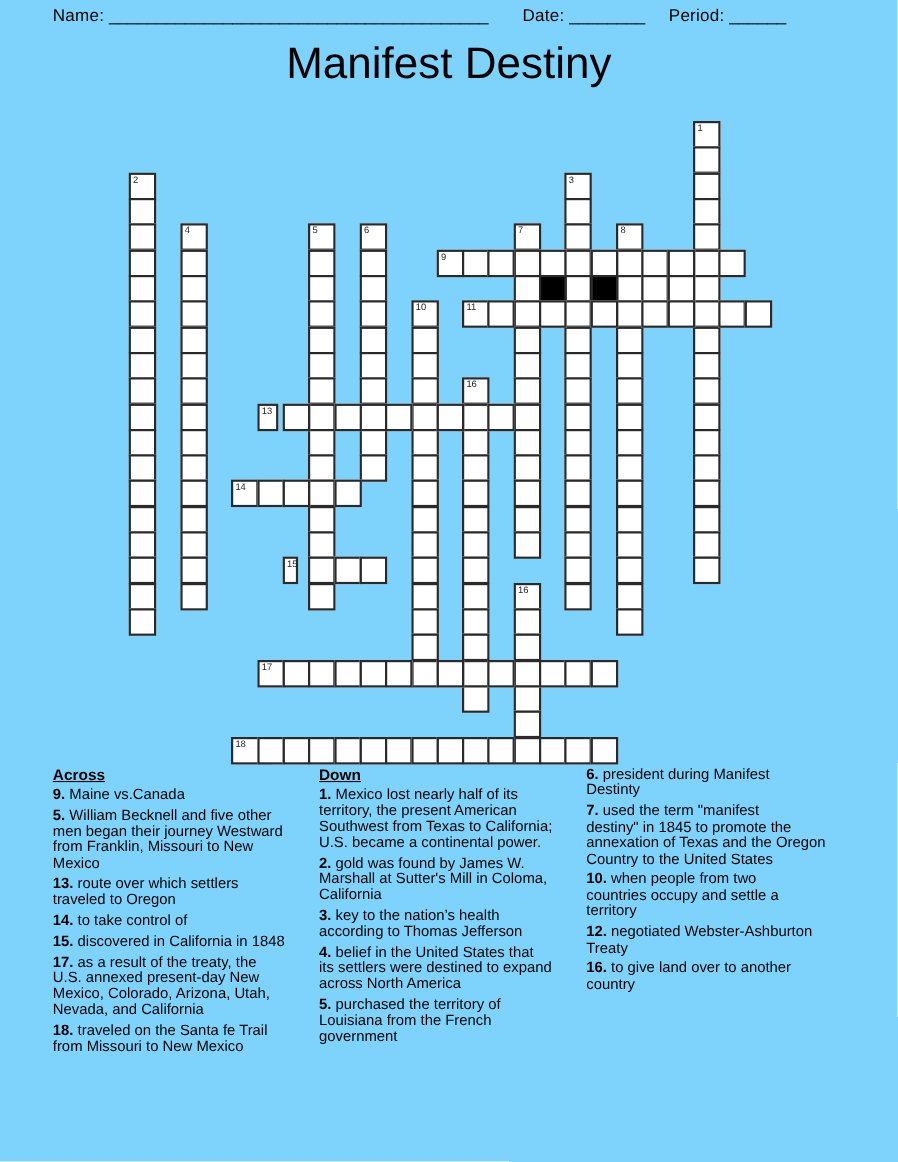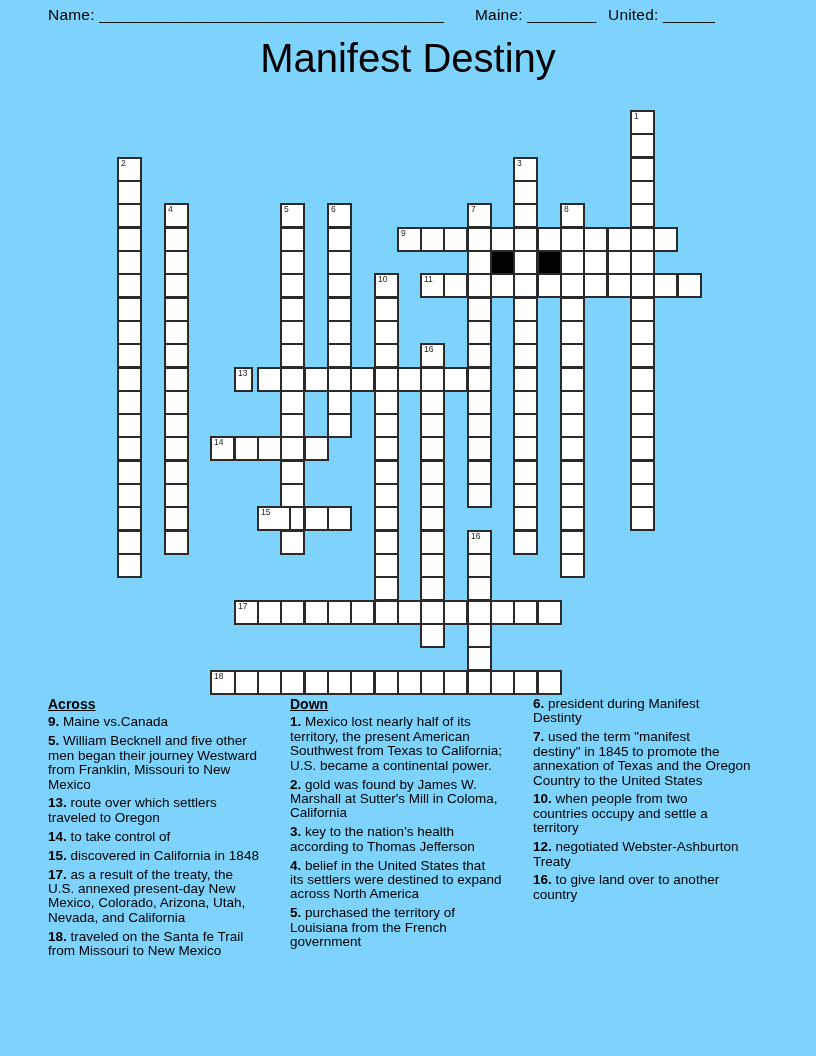--- a/index.html
+++ b/index.html
@@ -28,22 +28,22 @@
   .cluehead{font-size:14px;font-weight:bold;text-decoration:underline;margin:0 0 4px 0;}
   .clue{margin:0 0 4.5px 0;}
   .cnum{font-weight:bold;}
 </style>
 </head>
 <body>
 
 <div id="page">
 
   <div class="hdr" id="hdr-name"><span>Name:</span> <span class="blankline">________________________________________</span></div>
-  <div class="hdr" id="hdr-date"><span>Maine:</span> <span class="blankline">________</span></div>
-  <div class="hdr" id="hdr-period"><span>United:</span> <span class="blankline">______</span></div>
+  <div class="hdr" id="hdr-date"><span>Date:</span> <span class="blankline">________</span></div>
+  <div class="hdr" id="hdr-period"><span>Period:</span> <span class="blankline">______</span></div>
 
   <div id="title">Manifest Destiny</div>
 
   <div id="grid">
       <div class="cell" style="left: 630px; top: 110px; width: 25px; height: 25px;">
         <span class="cellnum">1</span>
       </div>
       <div class="cell" style="left: 630px; top: 133px; width: 25px; height: 25px;"></div>
       <div class="cell" style="left: 630px; top: 157px; width: 25px; height: 25px;"></div>
       <div class="cell" style="left: 630px; top: 180px; width: 25px; height: 25px;"></div>
@@ -251,21 +251,21 @@
       <div class="cell" style="left: 304px; top: 367px; width: 25px; height: 25px;"></div>
       <div class="cell" style="left: 350px; top: 367px; width: 25px; height: 25px;"></div>
       <div class="cell" style="left: 397px; top: 367px; width: 25px; height: 25px;"></div>
       <div class="cell" style="left: 443px; top: 367px; width: 25px; height: 25px;"></div>
       <div class="cell" style="left: 210px; top: 436px; width: 25px; height: 25px;">
         <span class="cellnum">14</span>
       </div>
       <div class="cell" style="left: 234px; top: 436px; width: 25px; height: 25px;"></div>
       <div class="cell" style="left: 257px; top: 436px; width: 25px; height: 25px;"></div>
       <div class="cell" style="left: 304px; top: 436px; width: 25px; height: 25px;"></div>
-      <div class="cell" style="left: 257px; top: 506px; width: 34px; height: 25px;">
+      <div class="cell" style="left: 257px; top: 506px; width: 14px; height: 25px;">
         <span class="cellnum">15</span>
       </div>
       <div class="cell" style="left: 304px; top: 506px; width: 25px; height: 25px;"></div>
       <div class="cell" style="left: 327px; top: 506px; width: 25px; height: 25px;"></div>
       <div class="cell" style="left: 234px; top: 600px; width: 25px; height: 25px;">
         <span class="cellnum">17</span>
       </div>
       <div class="cell" style="left: 257px; top: 600px; width: 25px; height: 25px;"></div>
       <div class="cell" style="left: 280px; top: 600px; width: 25px; height: 25px;"></div>
       <div class="cell" style="left: 304px; top: 600px; width: 25px; height: 25px;"></div>

